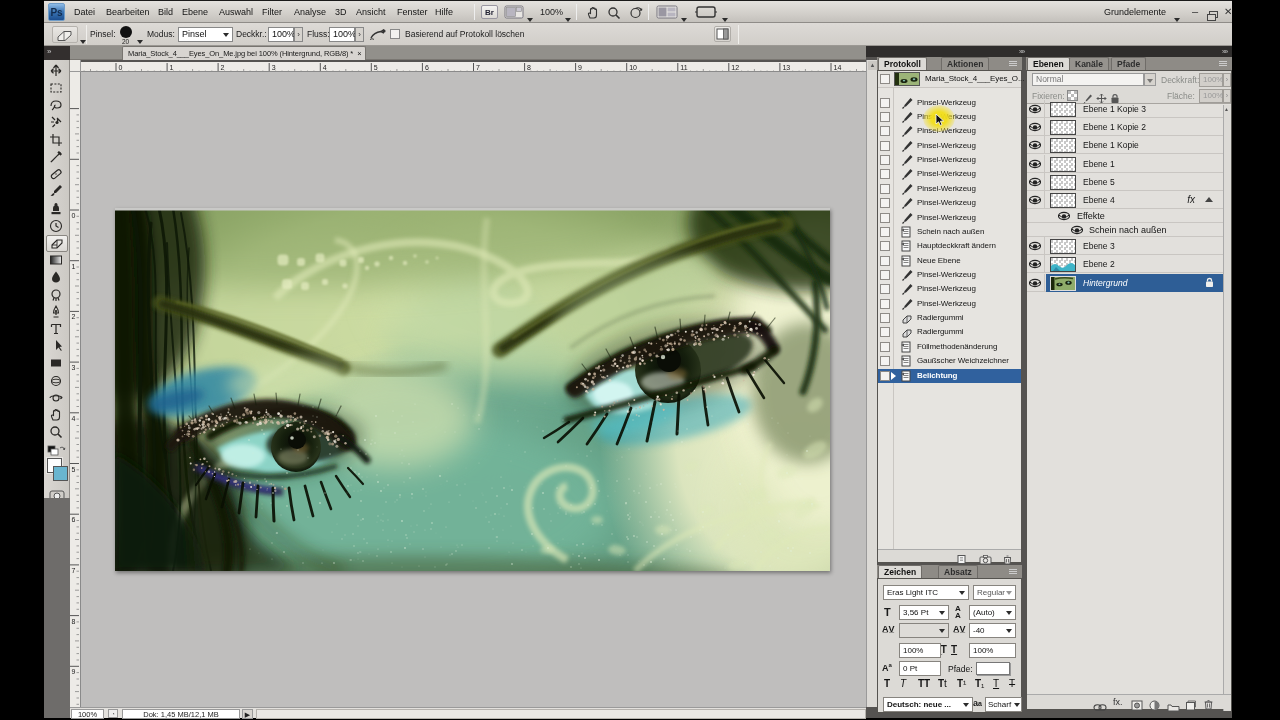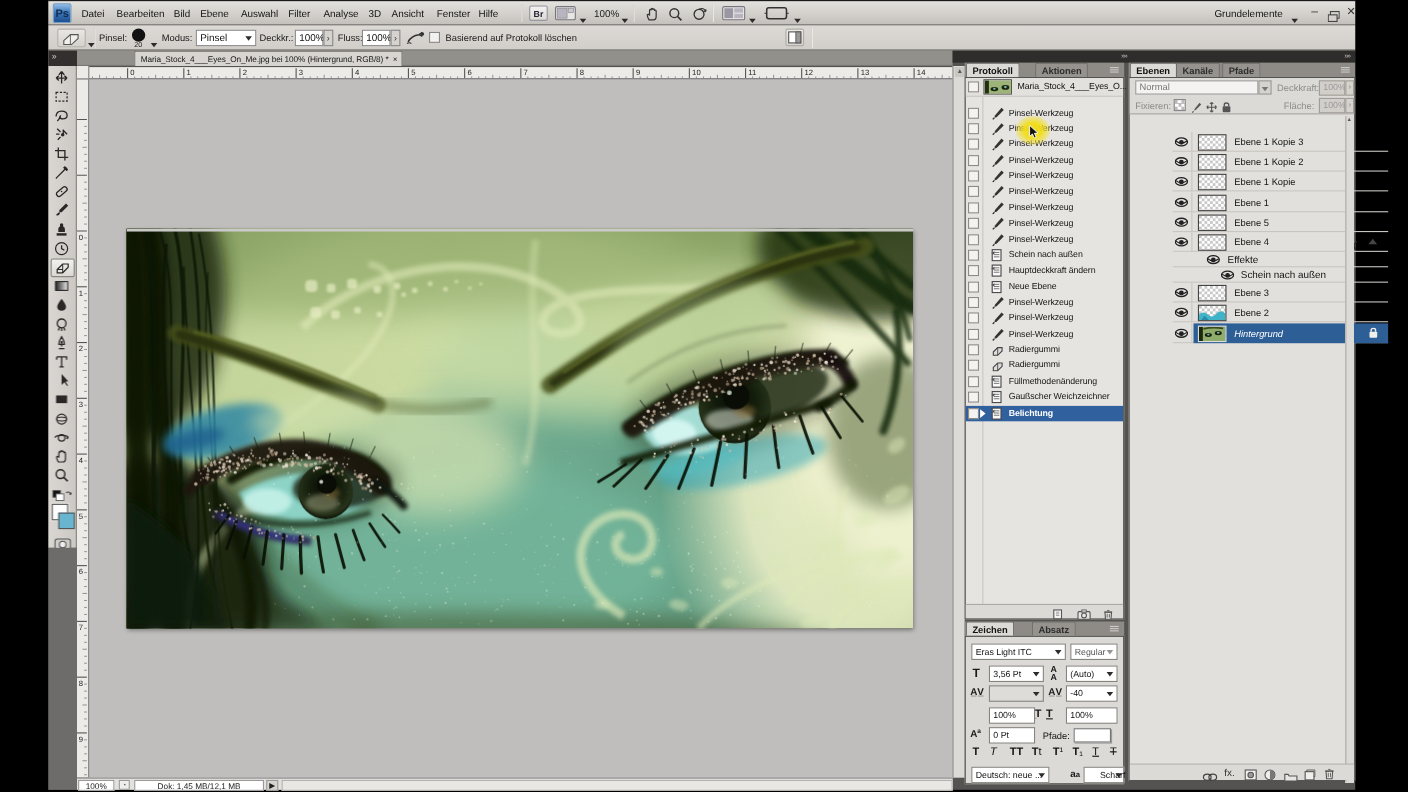--- a/index.html
+++ b/index.html
@@ -1876,23 +1876,23 @@
 <div class="clabel" style="left:70px; top:85px;">Pfade:</div>
 <div class="abs" style="left:98px; top:83px; width:34px; height:13px; background:#fff; border:1px solid #777; box-shadow:1px 1px 0 #999;"></div>
 <div class="abs" style="left:6px; top:99px; font-size:10px; color:#111;"><b>T</b></div>
 <div class="abs" style="left:22px; top:99px; font-size:10px; color:#111;"><i>T</i></div>
 <div class="abs" style="left:40px; top:99px; font-size:10px; color:#111;"><b>TT</b></div>
 <div class="abs" style="left:60px; top:99px; font-size:10px; color:#111;"><b>T</b>t</div>
 <div class="abs" style="left:79px; top:99px; font-size:10px; color:#111;"><b>T</b>¹</div>
 <div class="abs" style="left:97px; top:99px; font-size:10px; color:#111;"><b>T</b>₁</div>
 <div class="abs" style="left:115px; top:99px; font-size:10px; color:#111;"><u>T</u></div>
 <div class="abs" style="left:131px; top:99px; font-size:10px; color:#111;"><s>T</s></div>
-<div class="cbox" style="left:5px; top:118px; width:71px;">Deutsch: neue ...<span class="dd-arrow" style="position:absolute; right:3px; top:5px;"></span></div>
+<div class="cbox" style="left:5px; top:118px; width:90px;font-weight:bold;">Deutsch: neue ...<span class="dd-arrow" style="position:absolute; right:3px; top:5px;"></span></div>
 <div class="cicon" style="left:95px; top:119px; font-size:9px;">a<span style="font-size:7px">a</span></div>
-<div class="cbox" style="left:107px; top:118px; width:37px; padding-left:14px;">Scharf<span class="dd-arrow" style="position:absolute; right:1px; top:5px;"></span></div>
+<div class="cbox" style="left:107px; top:118px; width:37px; padding-left:2px;">Scharf<span class="dd-arrow" style="position:absolute; right:1px; top:5px;"></span></div>
   </div>
 </div>
 
 <div class="abs" style="left:1026px; top:57px; width:206px; height:656px;">
   <div class="abs" style="left:0; top:0; width:206px; height:13px; background:#8E8B86;"></div>
   <div class="ptab ptabactive" style="left:1px;">Ebenen</div>
   <div class="ptab" style="left:43px;">Kanäle</div>
   <div class="ptab" style="left:85px;">Pfade</div>
   <div class="abs" style="left:193px; top:4px; width:8px; height:5px; border-top:1px solid #ccc; border-bottom:3px double #ccc;"></div>
   <div class="abs" style="left:0; top:13px; width:206px; height:640px; background:#E2E0DC; border:1px solid #55534f;">
@@ -1919,21 +1919,21 @@
           </svg></div>
       <div class="abs" style="left:83px; top:2px;"><svg width="10" height="11" xmlns="http://www.w3.org/2000/svg">
             <rect x="1.5" y="4.5" width="7" height="5.5" rx="0.8" fill="#555"></rect>
             <path d="M3,4.5 L3,3 C3,1.2 7,1.2 7,3 L7,4.5" fill="none" stroke="#555" stroke-width="1.2"></path>
           </svg></div>
       <div class="abs graylab" style="left:140px; top:3px; font-size:8.5px;">Fläche:</div>
       <div class="grayval" style="left:172px; top:1px; width:24px;">100%</div>
       <div class="abs" style="left:196px; top:1px; width:8px; height:14px; background:#D6D3CE; border:1px solid #a09d98; font-size:7px; color:#888; text-align:center; line-height:12px;">›</div>
     </div>
 
-    <div class="abs" style="left:0; top:49px; width:196px; height:200px;margin-left:39px;">
+    <div class="abs" style="left:0; top:29px; width:196px; height:200px;">
       <div class="lrow" style="top:0px;">
 <div class="leye">
             <span class="eyeglyph"><svg width="12" height="12" viewBox="0 0 12 12" style="" xmlns="http://www.w3.org/2000/svg">
                 <ellipse cx="6" cy="6" rx="5.5" ry="3.6" fill="none" stroke="#222" stroke-width="1.2"></ellipse>
                 <circle cx="6" cy="6.4" r="2.2" fill="#222"></circle>
                 <path d="M1,5.2 Q6,9.4 11,5.2" fill="none" stroke="#222" stroke-width="1"></path>
               </svg></span>
           </div>
 <div class="lthumb"></div>
 <div class="lname" style="color:#141414; ">Ebene 1 Kopie 3</div>
@@ -1985,21 +1985,21 @@
 <div class="lrow" style="top:91px;">
 <div class="leye">
             <span class="eyeglyph"><svg width="12" height="12" viewBox="0 0 12 12" style="" xmlns="http://www.w3.org/2000/svg">
                 <ellipse cx="6" cy="6" rx="5.5" ry="3.6" fill="none" stroke="#222" stroke-width="1.2"></ellipse>
                 <circle cx="6" cy="6.4" r="2.2" fill="#222"></circle>
                 <path d="M1,5.2 Q6,9.4 11,5.2" fill="none" stroke="#222" stroke-width="1"></path>
               </svg></span>
           </div>
 <div class="lthumb"></div>
 <div class="lname" style="color:#141414; ">Ebene 4</div>
-<div class="abs" style="right:28px; top:3px; font-size:15px; font-style:italic; color:#222;">fx</div>
+<div class="abs" style="right:28px; top:3px; font-size:10px; font-style:italic; color:#222;">fx</div>
 <div class="abs" style="right:10px; top:6px; width:0; height:0; border-left:4px solid transparent; border-right:4px solid transparent; border-bottom:5px solid #444;"></div>
 </div>
 <div class="lrow" style="top:109px; height:14px;">
           <div class="abs" style="left:31px; top:1px;"><svg width="12" height="12" viewBox="0 0 12 12" style="" xmlns="http://www.w3.org/2000/svg">
               <ellipse cx="6" cy="6" rx="5.5" ry="3.6" fill="none" stroke="#222" stroke-width="1.2"></ellipse>
               <circle cx="6" cy="6.4" r="2.2" fill="#222"></circle>
               <path d="M1,5.2 Q6,9.4 11,5.2" fill="none" stroke="#222" stroke-width="1"></path>
             </svg></div>
           <div class="abs" style="left:50px; top:2px; font-size:9px;">Effekte</div>
         </div>

